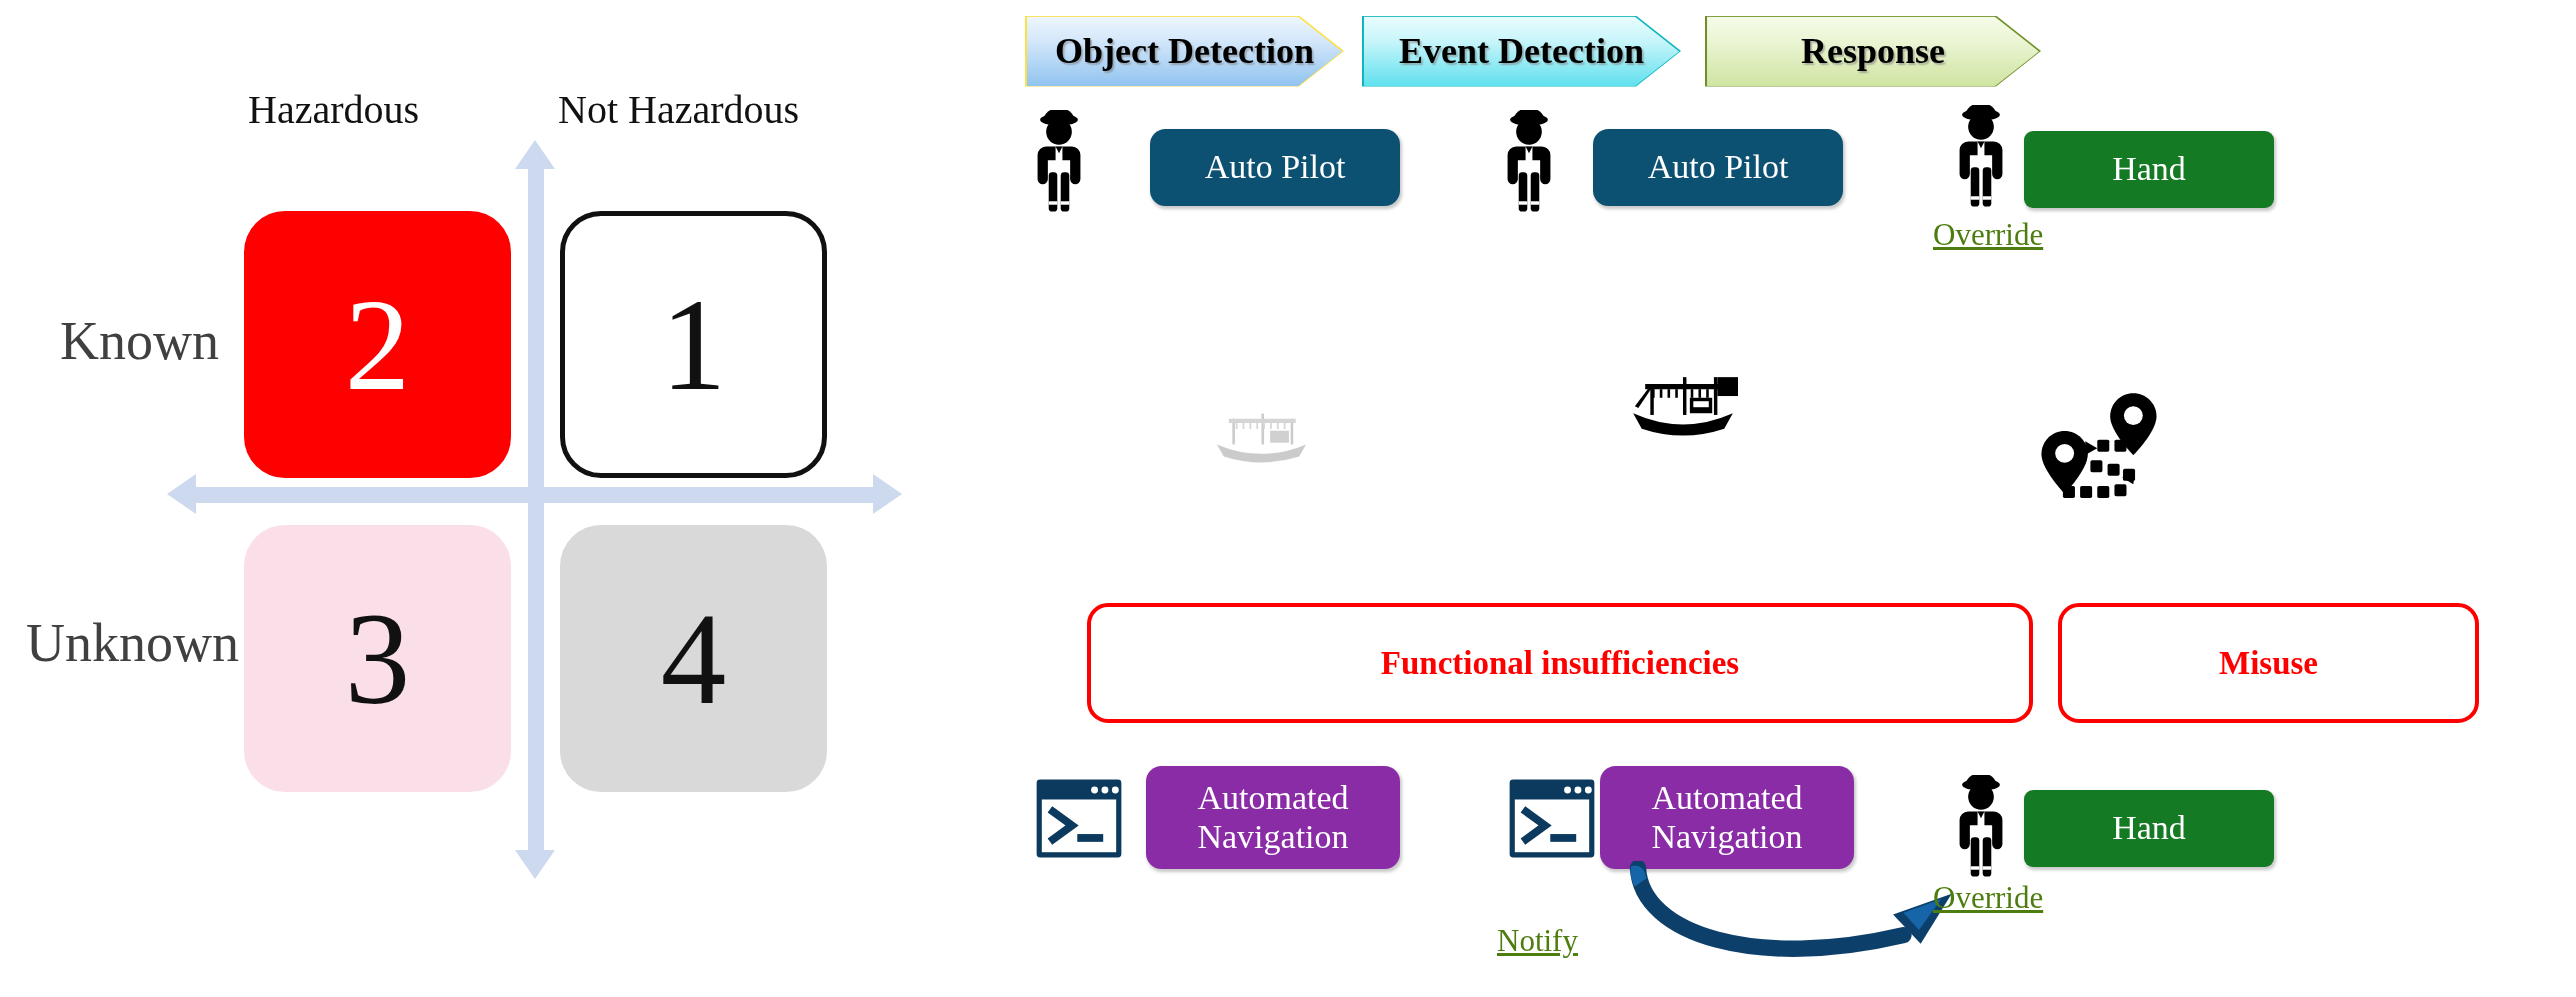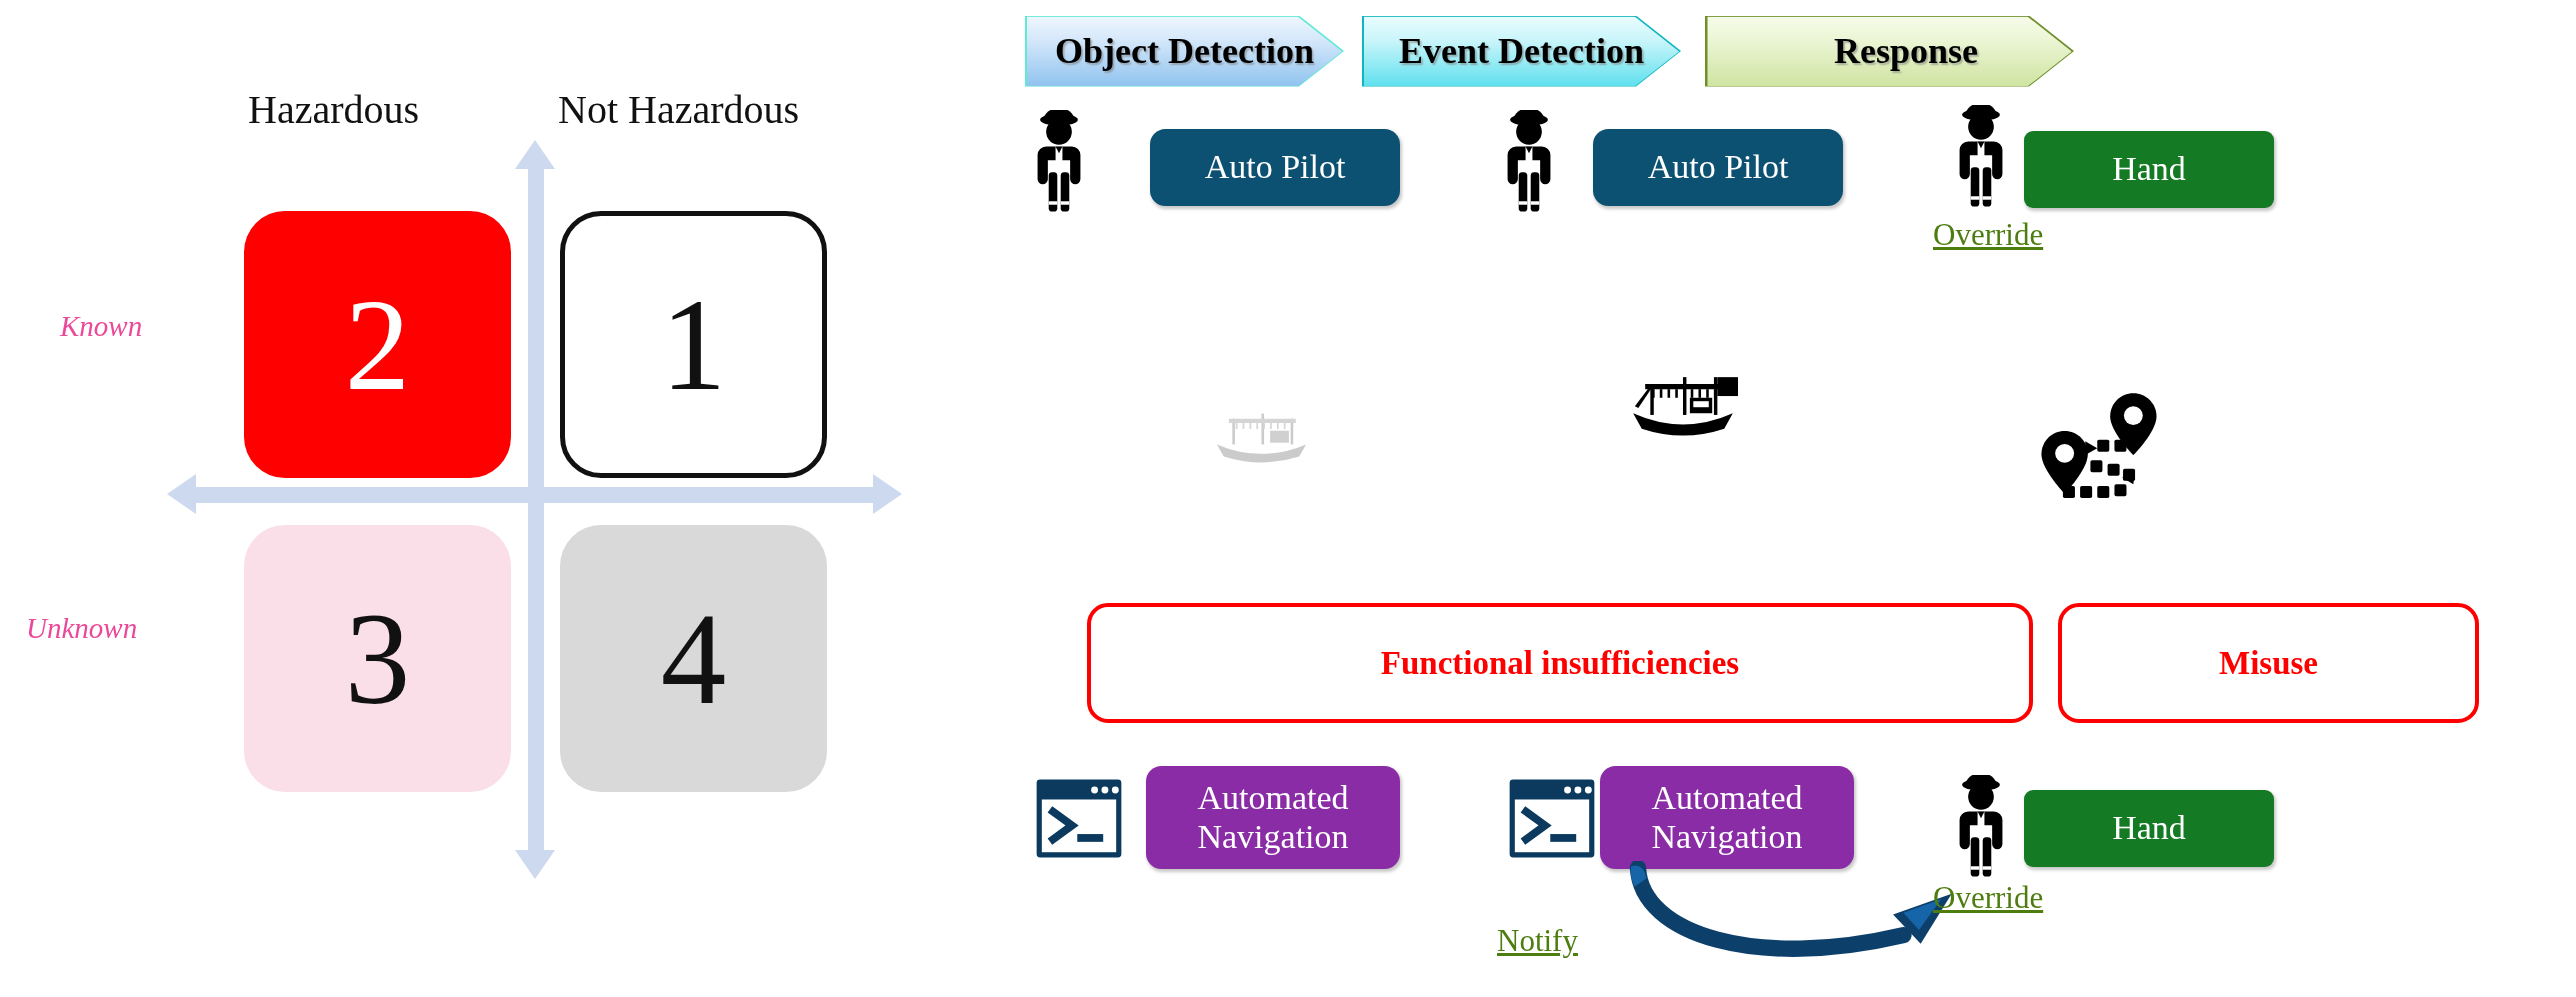--- a/index.html
+++ b/index.html
@@ -67,24 +67,23 @@
     position: absolute;
     font-size: 40px;
     color: #111111;
     white-space: nowrap;
   }
   #header-hazardous  { left: 248px; top: 86px; }
   #header-not-hazardous { left: 558px; top: 86px; }
 
   .row-header {
     position: absolute;
-    font-size: 29px;
-    color: #ec4899;
+    font-size: 54px;
+    color: #404040;
     white-space: nowrap;
-    font-style: italic;
   }
   #header-known   { left: 60px; top: 310px; }
   #header-unknown { left: 26px; top: 612px; }
 
   .quad {
     position: absolute;
     width: 267px; height: 267px;
     border-radius: 41px;
     display: flex;
     align-items: center;
@@ -140,38 +139,37 @@
     position: relative;
     z-index: 3;
     font-size: 36px;
     font-weight: bold;
     color: #000000;
     white-space: nowrap;
     text-shadow: 1.7px 1.7px 1.7px rgba(120,120,120,.55);
   }
   #chevron-object-detection {
     left: 0px; width: 319px;
-    background: #5eead4;
+    background: #fde047;
   }
   #chevron-object-detection .chevron-inner {
     background: linear-gradient(180deg, #eef6fd 0%, #d4e7fa 35%, #8fc3ef 100%);
     transform: scale(0.988);
   }
   #chevron-event-detection {
     left: 337px; width: 319px;
     background: #0fb5bf;
   }
   #chevron-event-detection .chevron-inner {
     background: linear-gradient(180deg, #eafdff 0%, #c8f5fa 35%, #5fe0ee 100%);
     transform: scale(0.988);
   }
   #chevron-response {
     left: 680px; width: 336px;
     background: #6f8f28;
-    padding-left: 33px;
   }
   #chevron-response .chevron-inner {
     background: linear-gradient(180deg, #f6fbe9 0%, #ebf5d4 35%, #cfe4a1 100%);
     transform: scale(0.988);
   }
 
   
   .person-icon { position: absolute; }
   .terminal-icon { position: absolute; }
   .boat-icon { position: absolute; }

